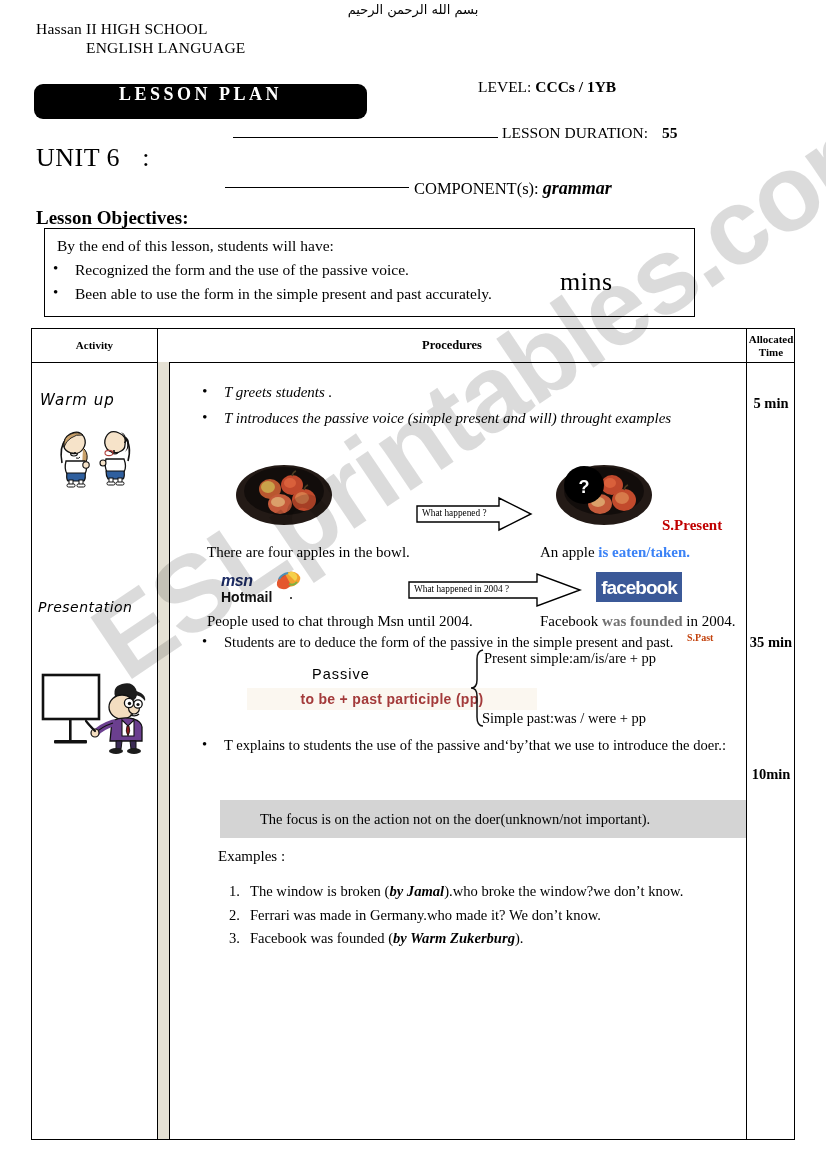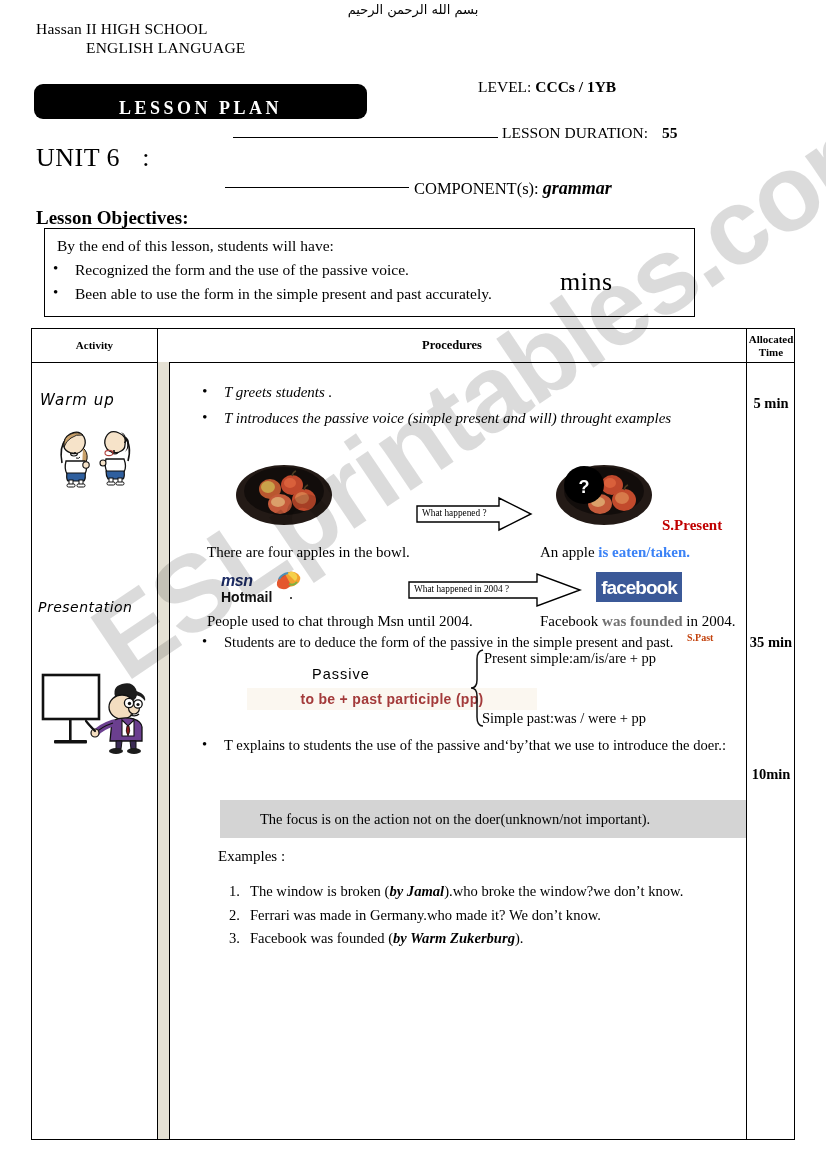--- a/index.html
+++ b/index.html
@@ -30,21 +30,21 @@
     direction:rtl;
   }
   .school{position:absolute;left:36px;top:20px;font-size:15.5px;letter-spacing:.2px;}
   .subject{position:absolute;left:86px;top:39px;font-size:15.5px;letter-spacing:.2px;}
   .teacher{position:absolute;left:36px;top:58px;font-size:15.5px;}
   .teacher b{font-weight:700;}
 
   .lesson-plan-banner{
     position:absolute;left:34px;top:84px;width:333px;height:35px;
     background:#000;border-radius:9px;
-    display:flex;align-items:flex-end;justify-content:center;
+    display:flex;align-items:flex-start;justify-content:center;
   }
   .lesson-plan-banner span{
     color:#fff;font-size:18px;font-weight:700;letter-spacing:3.5px;
     font-family:"Liberation Serif","DejaVu Serif",serif;
   }
 
   .level{position:absolute;left:478px;top:78px;font-size:15.5px;}
   .level b{font-weight:700;}
 
   .rule1{position:absolute;left:233px;top:137px;width:265px;border-top:1.4px solid #000;}

